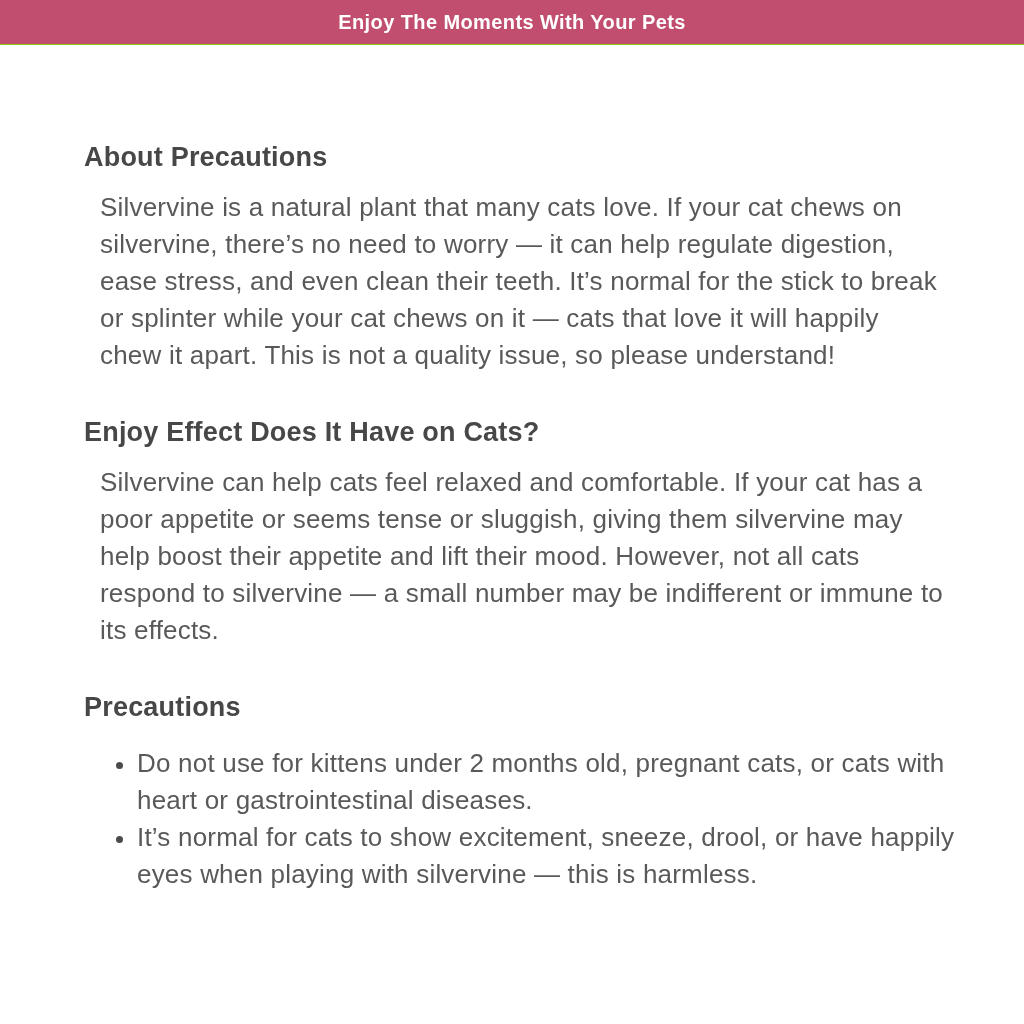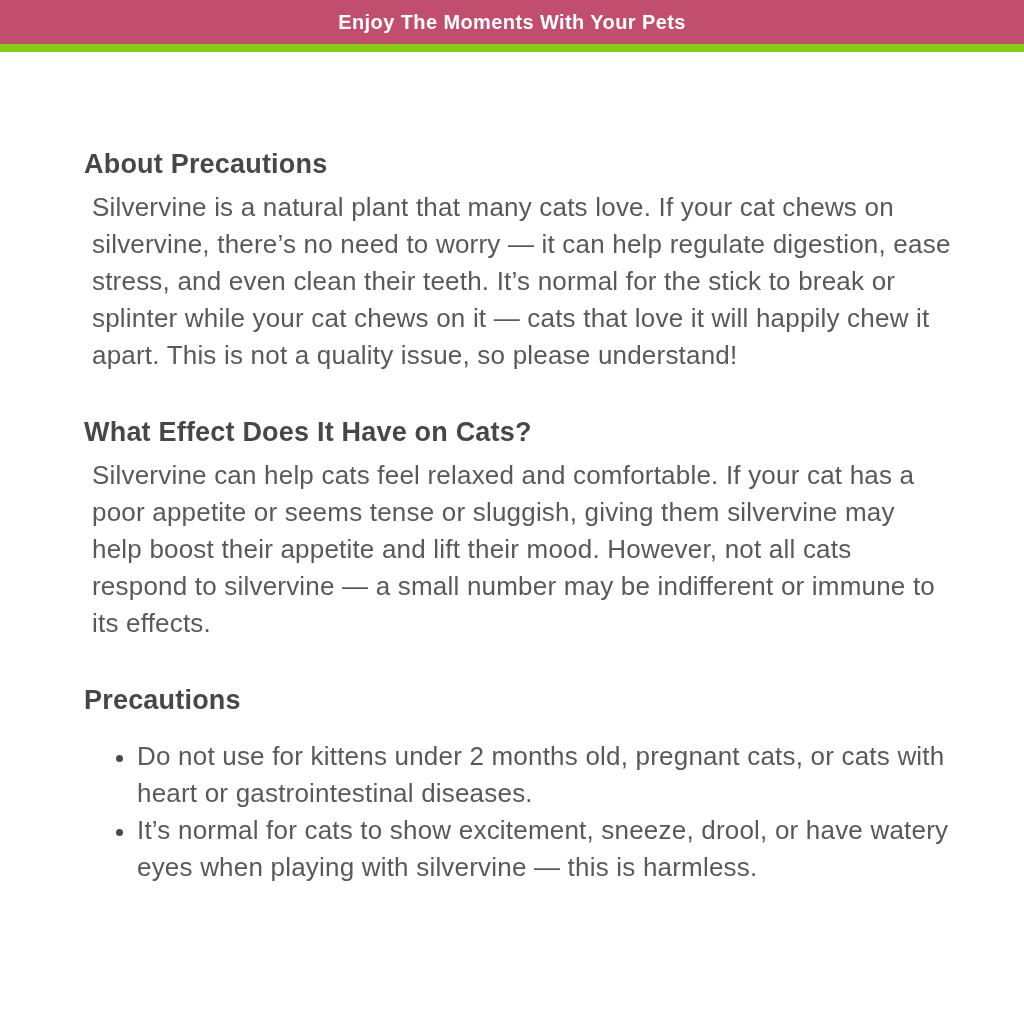--- a/index.html
+++ b/index.html
@@ -11,21 +11,21 @@
     position: relative;
     width: 1024px;
     height: 1024px;
     background: #ffffff;
     font-family: "Liberation Sans", sans-serif;
     overflow: hidden;
   }
   .banner {
     height: 44px;
     background: #c14e6e;
-    border-bottom: 8px solid #84cc16;
+    border-bottom: 1px solid #84cc16;
     display: flex;
     align-items: center;
     justify-content: center;
   }
   .banner-title {
     color: #ffffff;
     font-size: 20px;
     font-weight: bold;
     letter-spacing: 0.4px;
   }
@@ -37,21 +37,21 @@
   .section + .section { margin-top: 42px; }
   .section-heading {
     margin: 0 0 9px 0;
     font-size: 27px;
     line-height: 32px;
     font-weight: bold;
     color: #474747;
     letter-spacing: 0.2px;
   }
   .section-body {
-    margin: 8px;
+    margin: 16px;
     font-size: 26px;
     line-height: 37px;
     color: #595959;
     letter-spacing: 0.2px;
   }
   .bullet-list {
     margin: 22px 0 0 0;
     padding: 0 0 0 53px;
   }
   .bullet-list li {
@@ -87,28 +87,28 @@
   </header>
 
   <main class="content">
 
     <section class="section">
       <h2 class="section-heading">About Precautions</h2>
       <p class="section-body">Silvervine is a natural plant that many cats love. If your cat chews on silvervine, there’s no need to worry — it can help regulate digestion, ease stress, and even clean their teeth. It’s normal for the stick to break or splinter while your cat chews on it — cats that love it will happily chew it apart. This is not a quality issue, so please understand!</p>
     </section>
 
     <section class="section">
-      <h2 class="section-heading">What Effect Does It Have on Cats?</h2>
+      <h2 class="section-heading">Enjoy Effect Does It Have on Cats?</h2>
       <p class="section-body">Silvervine can help cats feel relaxed and comfortable. If your cat has a poor appetite or seems tense or sluggish, giving them silvervine may help boost their appetite and lift their mood. However, not all cats respond to silvervine — a small number may be indifferent or immune to its effects.</p>
     </section>
 
     <section class="section">
       <h2 class="section-heading">Precautions</h2>
       <ul class="bullet-list">
         <li>Do not use for kittens under 2 months old, pregnant cats, or cats with heart or gastrointestinal diseases.</li>
-        <li>It’s normal for cats to show excitement, sneeze, drool, or have watery eyes when playing with silvervine — this is harmless.</li>
+        <li>It’s normal for cats to show excitement, sneeze, drool, or have happily eyes when playing with silvervine — this is harmless.</li>
       </ul>
     </section>
 
   </main>
 
 
 </div>
 
 </body></html>

